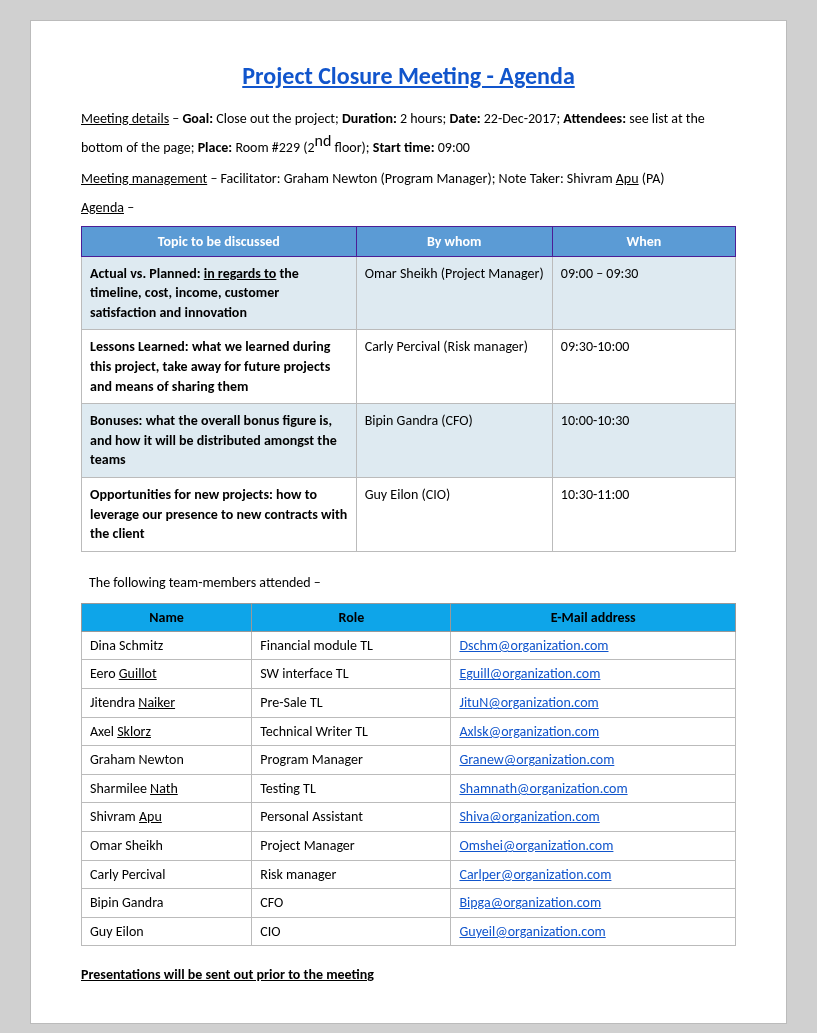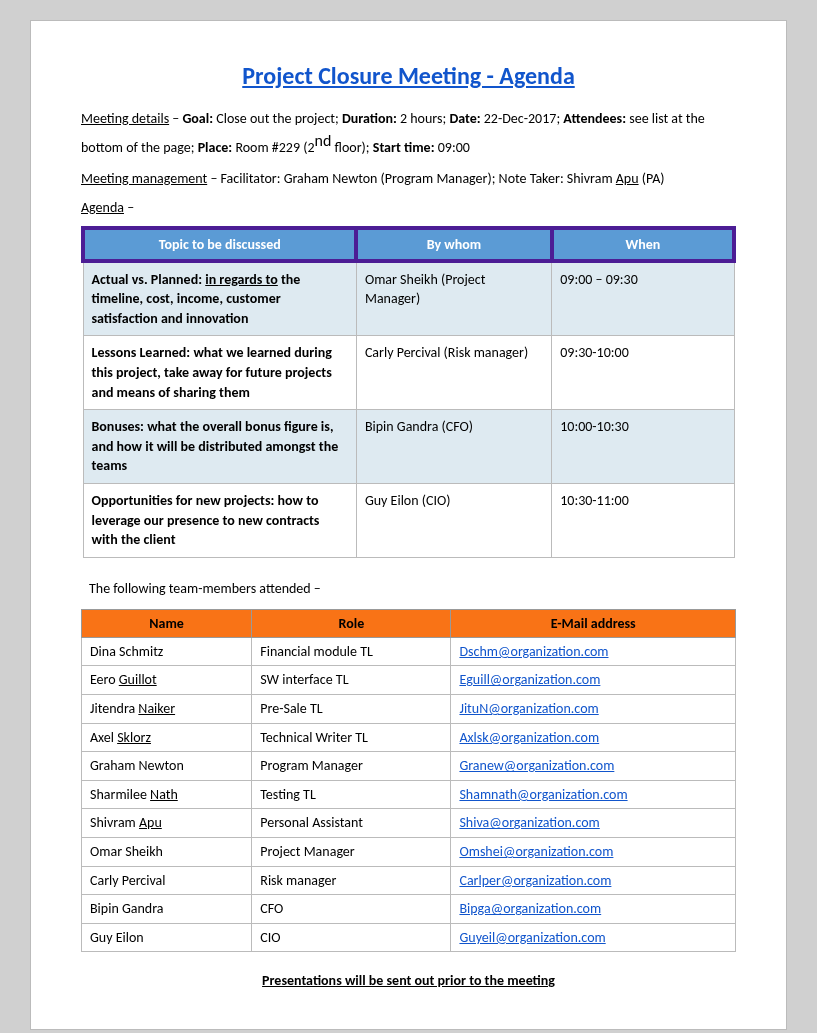--- a/index.html
+++ b/index.html
@@ -43,21 +43,21 @@
     .agenda-table {
       width: 100%;
       border-collapse: collapse;
       margin-bottom: 20px;
     }
     .agenda-table th {
       background-color: #5b9bd5;
       color: #fff;
       text-align: center;
       padding: 6px 8px;
-      border: 4px solid #4c1d95;
+      border: 1px solid #4c1d95;
       font-weight: bold;
     }
     .agenda-table td {
       padding: 7px 8px;
       border: 1px solid #bbb;
       vertical-align: top;
       line-height: 1.4;
     }
     .row-highlight {
       background-color: #deeaf1;
@@ -81,41 +81,40 @@
       line-height: 1.5;
       margin-left: 8px;
     }
     
     .attendees-table {
       width: 100%;
       border-collapse: collapse;
       margin-bottom: 20px;
     }
     .attendees-table th {
-      background-color: #f97316;
+      background-color: #0ea5e9;
       text-align: center;
       padding: 5px 10px;
       border: 1px solid #999;
       font-weight: bold;
     }
     .attendees-table td {
       padding: 4px 8px;
       border: 1px solid #bbb;
       line-height: 1.4;
     }
     .email-link {
       color: #1155cc;
       text-decoration: underline;
       text-align: center;
     }
     .footer-note {
       margin-top: 16px;
       font-weight: bold;
       text-decoration: underline;
-      text-align: center;
     }
   </style>
 </head>
 <body>
 
 <div class="page">
 
   <div class="page-title">Project Closure Meeting - Agenda</div>
 
   <div class="section-line">

